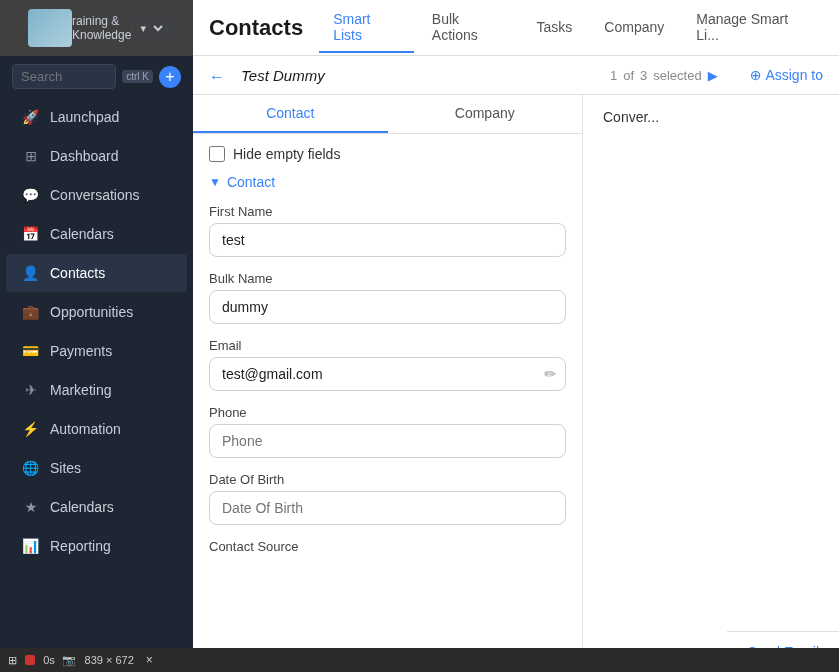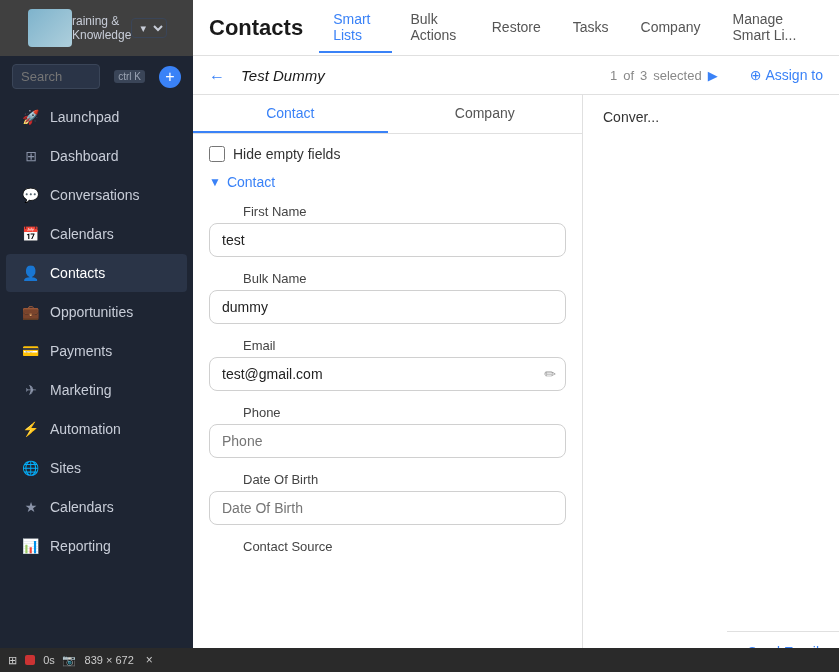--- a/index.html
+++ b/index.html
@@ -42,21 +42,21 @@
       border-radius: 4px;
       color: #c8cdd8;
       padding: 2px 4px;
       font-size: 11px;
       cursor: pointer;
     }
     .sidebar-search {
       display: flex;
       align-items: center;
       padding: 8px 12px;
-      gap: 14px;
+      gap: 6px;
     }
     .sidebar-search input {
       background: #2a3447;
       border: 1px solid #3a4558;
       border-radius: 4px;
       color: #c8cdd8;
       padding: 4px 8px;
       font-size: 13px;
       flex: 1;
       outline: none;
@@ -206,21 +206,21 @@
       gap: 6px;
       color: #3a82f7;
       font-size: 14px;
       font-weight: 500;
       margin-bottom: 14px;
       cursor: pointer;
     }
     .chevron-icon { font-size: 12px; }
 
     .field-group { margin-bottom: 14px; }
-    .field-label { font-size: 13px; color: #444; margin-bottom: 4px; font-weight: 500; margin-left: 34px; }
+    .field-label { font-size: 13px; color: #444; margin-bottom: 4px; font-weight: 500; }
     .field-input {
       width: 100%;
       border: 1px solid #d0d0d0;
       border-radius: 8px;
       padding: 8px 12px;
       font-size: 14px;
       color: #222;
       outline: none;
       background: #fff;
       position: relative;
@@ -354,21 +354,20 @@
   </nav>
 </div>
 
 <div class="main">
 
   <div class="top-tabs">
     <span class="contacts-title">Contacts</span>
 
     <div class="tab active">Smart Lists</div>
     <div class="tab">Bulk Actions</div>
-    <div class="tab">Restore</div>
     <div class="tab">Tasks</div>
     <div class="tab">Company</div>
     <div class="tab">Manage Smart Li...</div>
   </div>
 
   <div class="sub-header">
     <span class="back-arrow">←</span>
     <span class="contact-name">Test Dummy</span>
     <div class="selection-info">
       <span>1</span>

